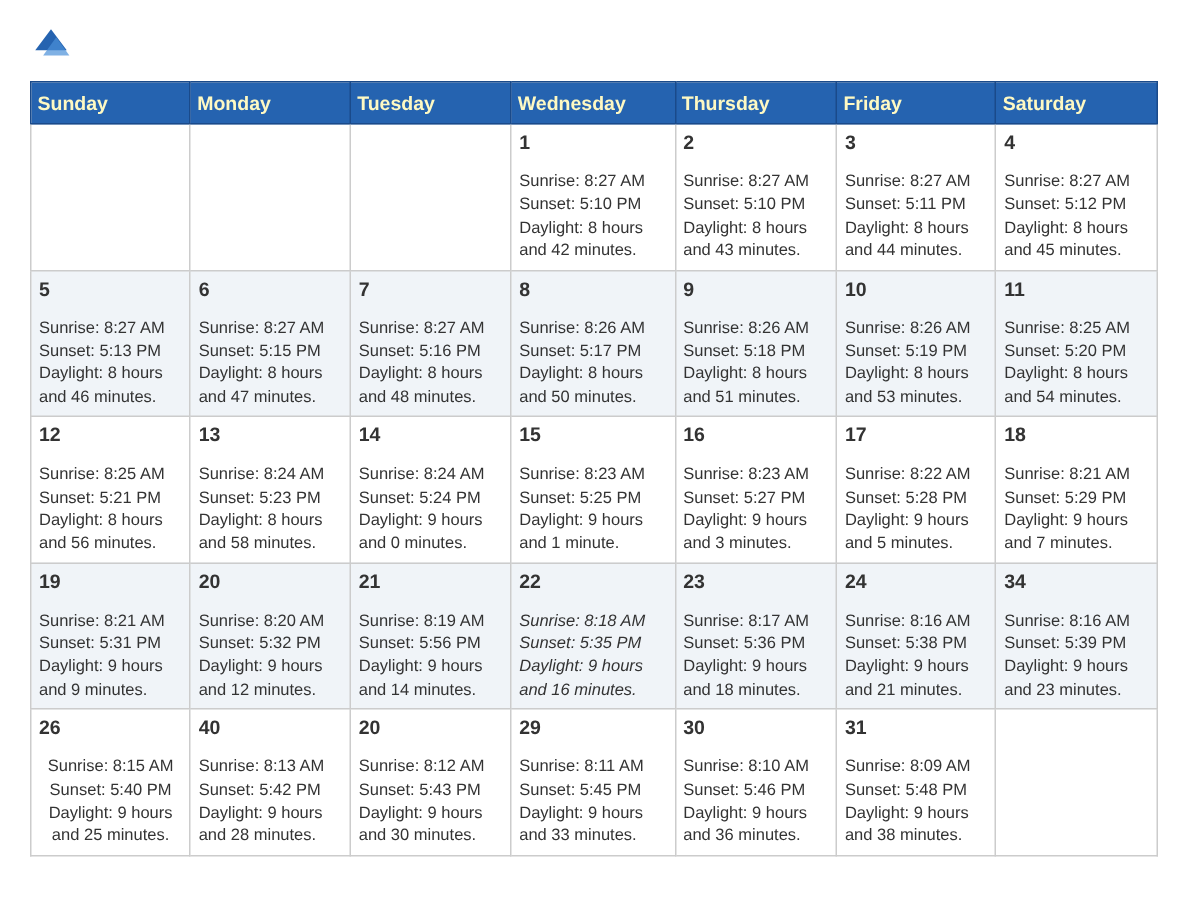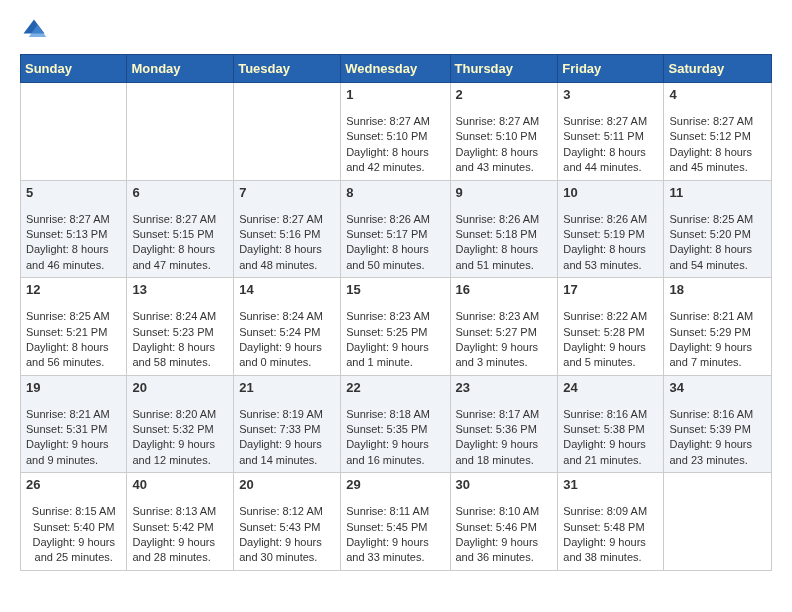--- a/index.html
+++ b/index.html
@@ -257,26 +257,26 @@
           </td>
           <td>
             <div class="day-number">20</div>
             <div class="day-info" style="white-space: pre-line;">Sunrise: 8:20 AM
 Sunset: 5:32 PM
 Daylight: 9 hours and 12 minutes.</div>
           </td>
           <td>
             <div class="day-number">21</div>
             <div class="day-info" style="white-space: pre-line;">Sunrise: 8:19 AM
-Sunset: 7:33 PM
+Sunset: 5:56 PM
 Daylight: 9 hours and 14 minutes.</div>
           </td>
           <td>
             <div class="day-number">22</div>
-            <div class="day-info" style="white-space: pre-line;">Sunrise: 8:18 AM
+            <div class="day-info" style="white-space: pre-line; font-style: italic;">Sunrise: 8:18 AM
 Sunset: 5:35 PM
 Daylight: 9 hours and 16 minutes.</div>
           </td>
           <td>
             <div class="day-number">23</div>
             <div class="day-info" style="white-space: pre-line;">Sunrise: 8:17 AM
 Sunset: 5:36 PM
 Daylight: 9 hours and 18 minutes.</div>
           </td>
           <td>

